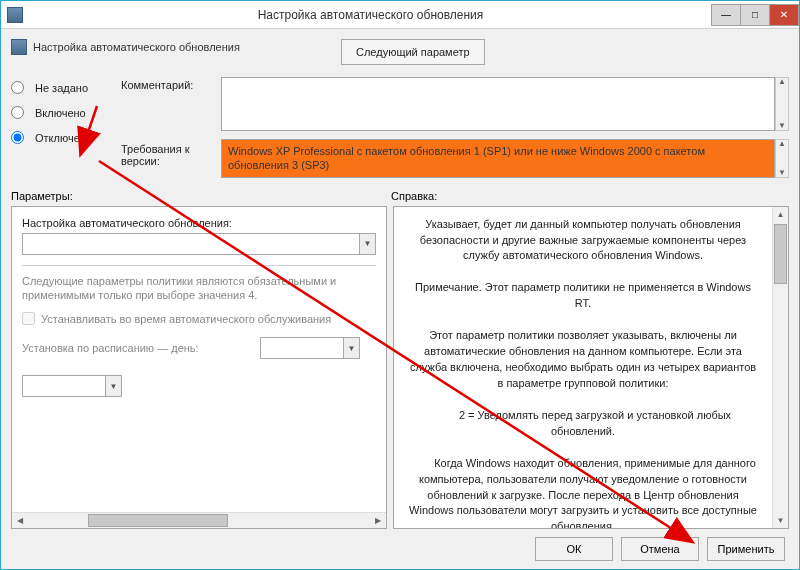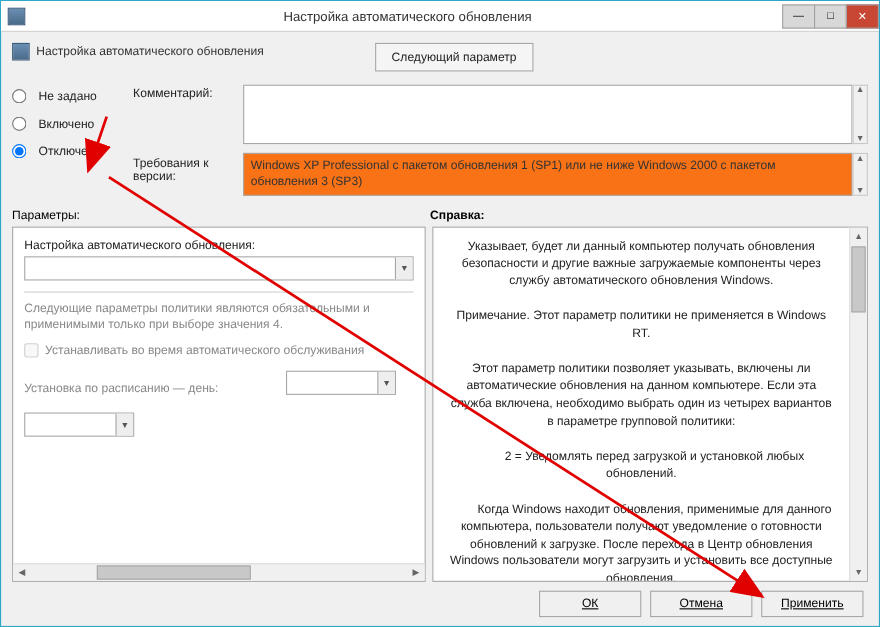--- a/index.html
+++ b/index.html
@@ -24,44 +24,44 @@
   .radio-item { display: flex; align-items: center; gap: 11px; font-size: 11px; color: #222; }
   .comment-lbl { grid-column: 2; grid-row: 1; color: #222; padding-top: 2px; }
   .comment-box { grid-column: 3; grid-row: 1; height: 54px; border: 1px solid #a7a7a7; background: #fff; }
   .scroll-stub { grid-column: 4; grid-row: 1; height: 54px; border: 1px solid #c8c8c8; background: #f0f0f0; display: flex; flex-direction: column; justify-content: space-between; align-items:center; }
   .scroll-stub2 { grid-column: 4; grid-row: 2; border: 1px solid #c8c8c8; background: #f0f0f0; display: flex; flex-direction: column; justify-content: space-between; align-items:center;}
   .arrow-sm { font-size: 8px; color: #666; line-height: 1;}
   .req-lbl { grid-column: 2; grid-row: 2; color: #222; padding-top: 4px; }
   .req-box { grid-column: 3; grid-row: 2; border: 1px solid #a7a7a7; background: #f97316; padding: 4px 6px; color: #333; font-size: 11px; line-height: 1.3; }
   .mid-labels { display: flex; margin-top: 12px; margin-bottom: 4px; }
   .mid-labels .l { flex: 0 0 380px; }
-  .mid-labels .r { flex: 1; font-weight: bold; }
+  .mid-labels .r { flex: 1; }
   .panels { display: flex; gap: 6px; flex: 1; min-height: 0; }
   .panel-left { flex: 0 0 376px; border: 1px solid #a7a7a7; background: #fff; display: flex; flex-direction: column; }
   .panel-left-inner { flex: 1; padding: 10px 10px 6px 10px; overflow: hidden; }
   .panel-right { flex: 1; border: 1px solid #a7a7a7; background: #fff; display: flex; }
   .panel-right-inner { flex: 1; padding: 10px 12px; font-size: 11px; color: #222; line-height: 1.45; overflow: hidden; text-align: center; }
   .panel-right .vscroll { width: 16px; border-left: 1px solid #ddd; background: #f0f0f0; display: flex; flex-direction: column; }
   .vscroll .btn { height: 16px; display:flex; align-items:center; justify-content:center; font-size:8px; color:#666; }
   .vscroll .thumb { margin:1px; height: 60px; background: #c8c8c8; border: 1px solid #a8a8a8; }
   .field-lbl { color: #222; margin-bottom: 4px; }
   .combo { width: 100%; height: 22px; border: 1px solid #a7a7a7; background: #fff; display: flex; align-items: center; }
   .combo .dd { width: 16px; height: 100%; border-left: 1px solid #a7a7a7; background: #eee; display:flex; align-items:center; justify-content:center; font-size: 8px; color:#555; margin-left:auto;}
   .hr { border: none; border-top: 1px solid #d0d0d0; margin: 10px 0 8px 0; }
   .chk-row { display: flex; align-items: center; gap: 6px; color: #888; margin-bottom: 12px; }
   .chk-row input { accent-color: #888; }
-  .sched-row { display: flex; align-items: flex-end; gap: 8px; margin-bottom: 16px; }
+  .sched-row { display: flex; align-items: center; gap: 8px; margin-bottom: 16px; }
   .sched-row .lbl { flex: 0 0 230px; color: #888; }
   .sched-row .combo { width: 100px; }
   .hscroll { height: 16px; border-top: 1px solid #ddd; background: #f0f0f0; display: flex; align-items: center; }
   .hscroll .btn { width: 16px; height: 100%; display:flex; align-items:center; justify-content:center; font-size:8px; color:#666;}
   .hscroll .track { flex:1; position: relative; height: 100%; }
   .hscroll .thumb { position: absolute; left: 60px; width: 140px; top:1px; bottom:1px; background:#c8c8c8; border:1px solid #a8a8a8;}
   .footer { display: flex; justify-content: flex-end; gap: 8px; padding: 8px 4px 0 4px; }
-  .footer .btn { width: 93px; height: 24px; border: 1px solid #a7a7a7; background: #f0f0f0; font-size: 11px; text-decoration: underline; }
+  .footer .btn { width: 78px; height: 24px; border: 1px solid #a7a7a7; background: #f0f0f0; font-size: 11px; }
   .annot { position: absolute; pointer-events: none; }
   .note-txt { color: #888; font-size: 11px; line-height: 1.3; margin-bottom: 10px; }
 </style>
 </head>
 <body>
 
 <div class="window">
 
   <div class="titlebar">
     <div class="icon-box">

